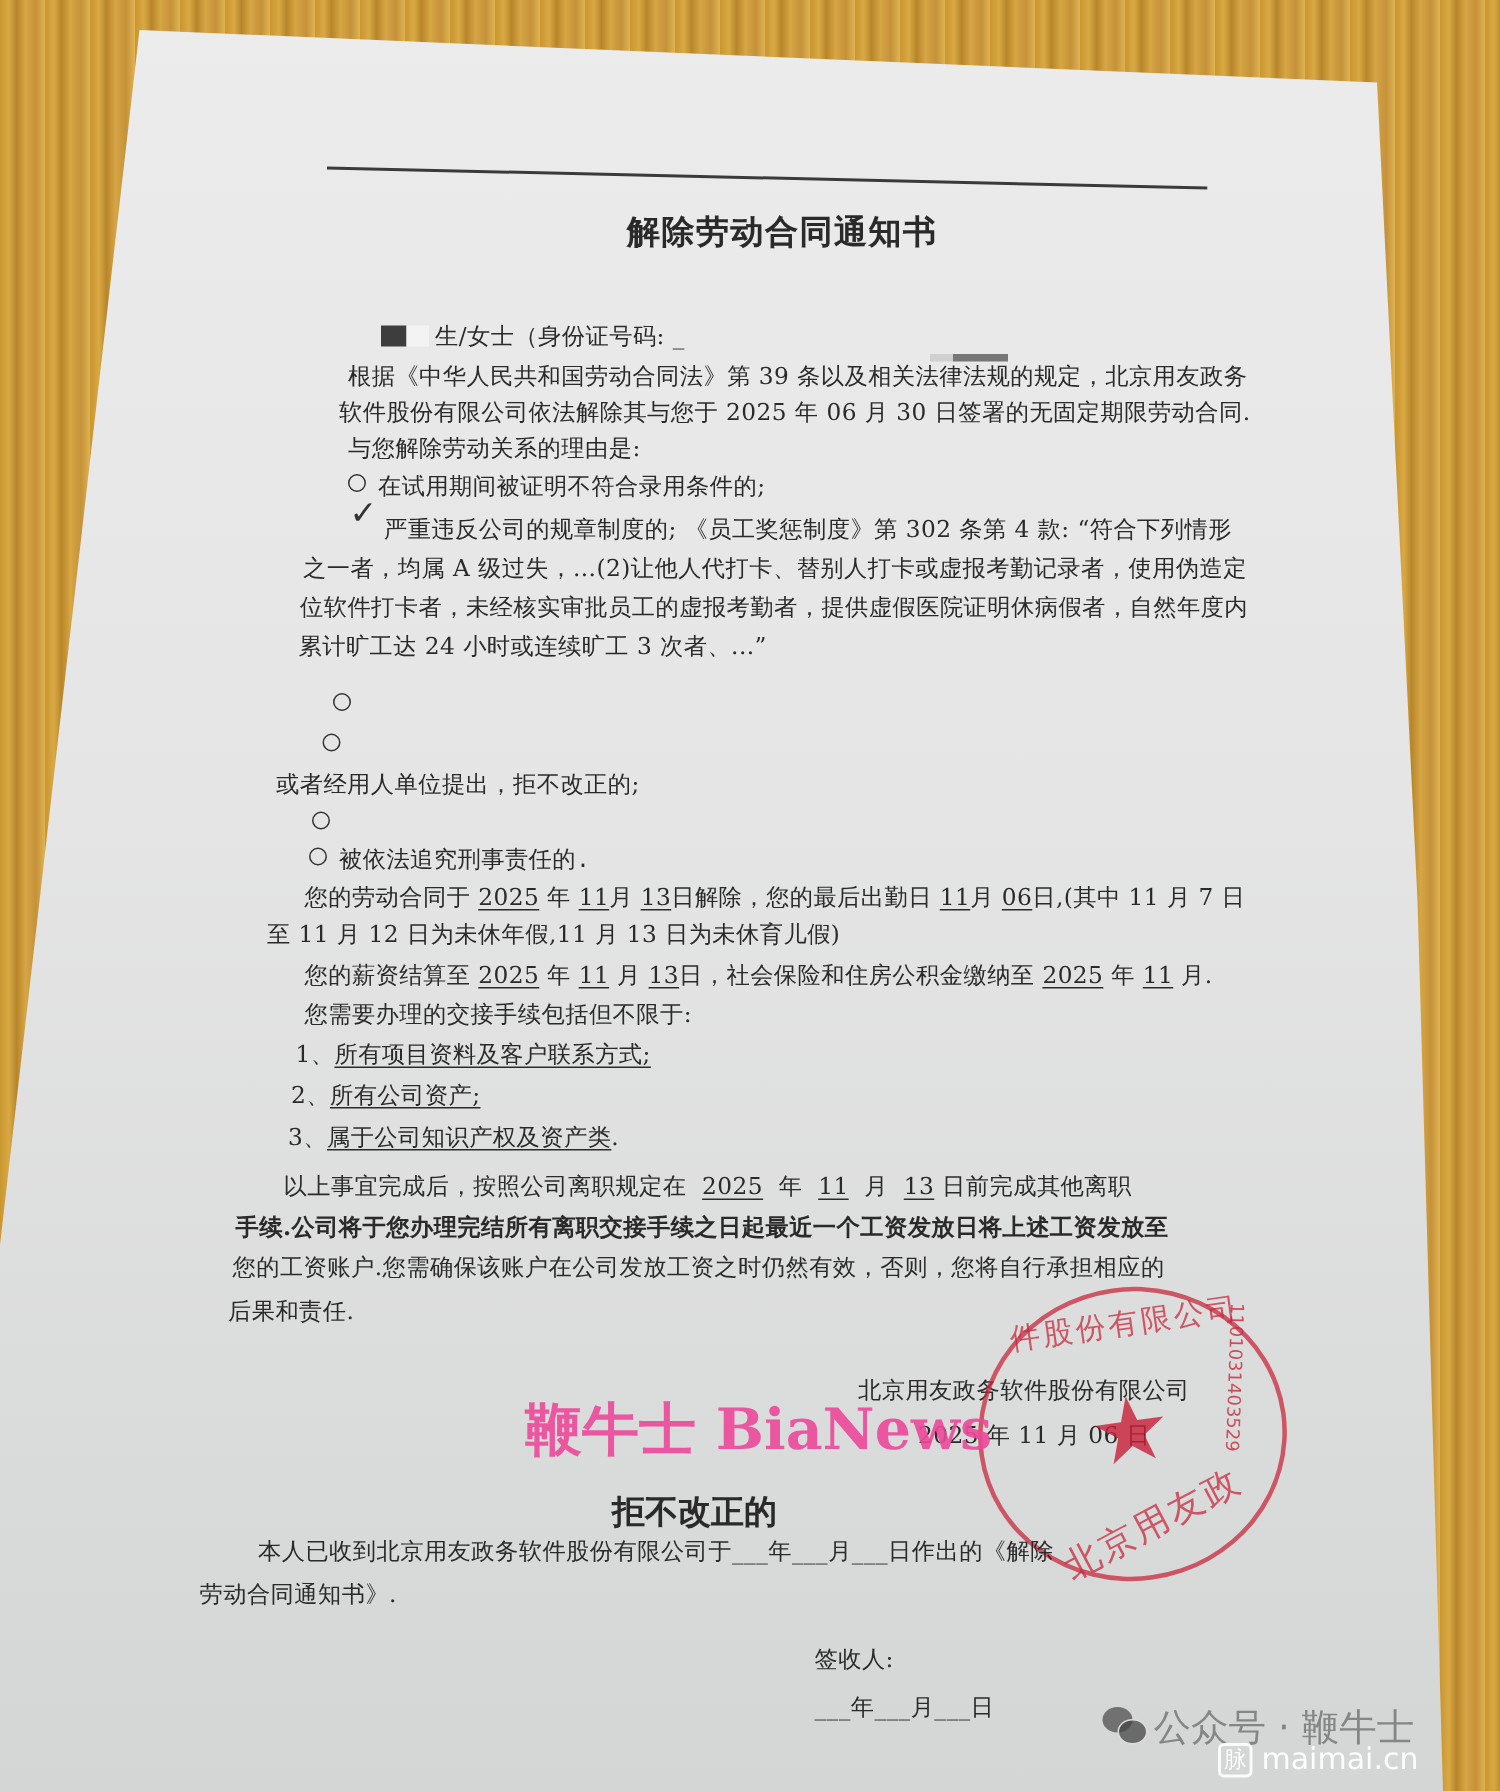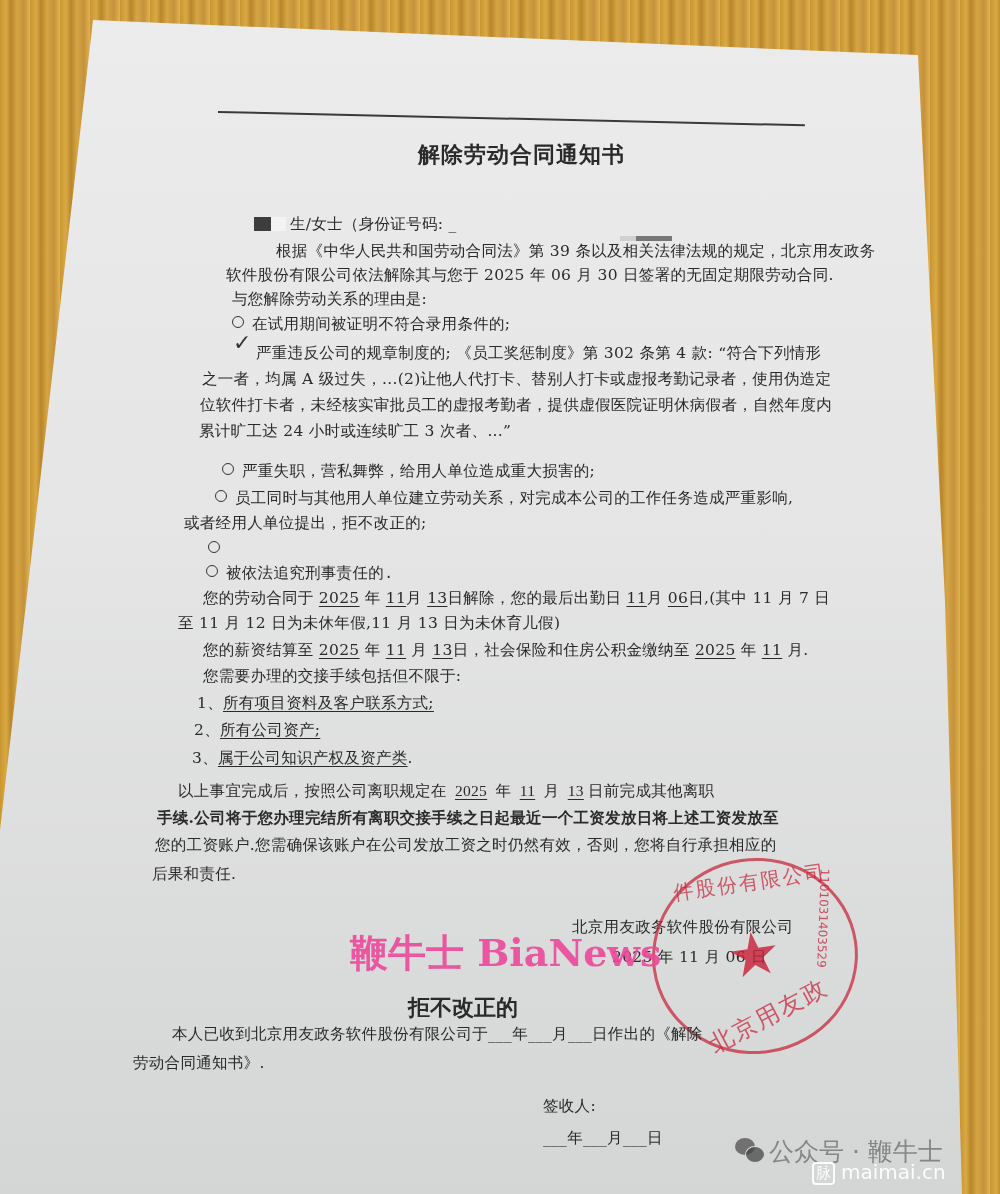--- a/index.html
+++ b/index.html
@@ -48,40 +48,40 @@
 <div class="paper"></div>
 
 <div class="rule"></div>
 <div class="abs title">解除劳动合同通知书</div>
 
 <div class="redact-dark"></div>
 <div class="redact-light"></div>
 <div class="abs line" style="left:290px; top:214px;">生/女士（身份证号码: _</div>
 <div class="redact-bar"></div>
 
-<div class="abs line" style="left:232px; top:241px;margin-left:44px;">根据《中华人民共和国劳动合同法》第 39 条以及相关法律法规的规定，北京用友政务</div>
+<div class="abs line" style="left:232px; top:241px;">根据《中华人民共和国劳动合同法》第 39 条以及相关法律法规的规定，北京用友政务</div>
 <div class="abs line" style="left:210px; top:265px;margin-left:16px;">软件股份有限公司依法解除其与您于 2025 年 06 月 30 日签署的无固定期限劳动合同.</div>
 <div class="abs line" style="left:232px; top:289px;">与您解除劳动关系的理由是:</div>
 
 <div class="abs line" style="left:232px; top:314px;">
   <span class="circle"></span><span>在试用期间被证明不符合录用条件的;</span>
 </div>
 
 <div class="check">✓</div>
 <div class="abs line" style="left:256px; top:343px;">严重违反公司的规章制度的; 《员工奖惩制度》第 302 条第 4 款: “符合下列情形</div>
 <div class="abs line" style="left:202px; top:369px;">之一者，均属 A 级过失，...(2)让他人代打卡、替别人打卡或虚报考勤记录者，使用伪造定</div>
 <div class="abs line" style="left:200px; top:395px;">位软件打卡者，未经核实审批员工的虚报考勤者，提供虚假医院证明休病假者，自然年度内</div>
 <div class="abs line" style="left:199px; top:421px;">累计旷工达 24 小时或连续旷工 3 次者、...”</div>
 
 <div class="abs line" style="left:222px; top:461px;">
-  <span class="circle"></span><span>严重失职，营私舞弊，给用人单位造成重大损害的;</span>
+  <span class="circle"></span>
 </div>
 
 <div class="abs line" style="left:215px; top:488px;">
-  <span class="circle"></span><span>员工同时与其他用人单位建立劳动关系，对完成本公司的工作任务造成严重影响,</span>
+  <span class="circle"></span>
 </div>
 <div class="abs line" style="left:184px; top:513px;">或者经用人单位提出，拒不改正的;</div>
 
 <div class="abs line" style="left:208px; top:540px;">
   <span class="circle"></span>
 </div>
 
 <div class="abs line" style="left:206px; top:563px;font-family:Liberation Mono, monospace;">
   <span class="circle"></span><span>被依法追究刑事责任的.</span>
 </div>
@@ -109,21 +109,21 @@
 <div class="abs line" style="left:197px; top:693px;">
   <span>1、</span><span class="u">所有项目资料及客户联系方式;</span>
 </div>
 <div class="abs line" style="left:194px; top:720px;">
   <span>2、</span><span class="u">所有公司资产;</span>
 </div>
 <div class="abs line" style="left:192px; top:748px;">
   <span>3、</span><span class="u">属于公司知识产权及资产类</span>.
 </div>
 
-<div class="abs line" style="left:178px; top:781px;font-family:Liberation Serif, serif;">
+<div class="abs line" style="left:189px; top:781px;">
   <span>以上事宜完成后，按照公司离职规定在</span>
   &nbsp;<span class="u">2025</span>&nbsp; 年
   &nbsp;<span class="u">11</span>&nbsp; 月
   &nbsp;<span class="u">13</span>&nbsp;<span>日前完成其他离职</span>
 </div>
 <div class="abs line" style="left:157px; top:808px;font-weight:bold;">手续.公司将于您办理完结所有离职交接手续之日起最近一个工资发放日将上述工资发放至</div>
 <div class="abs line" style="left:155px; top:835px;">您的工资账户.您需确保该账户在公司发放工资之时仍然有效，否则，您将自行承担相应的</div>
 <div class="abs line" style="left:152px; top:864px;">后果和责任.</div>
 
 <div class="abs line" style="left:572px; top:917px;">北京用友政务软件股份有限公司</div>

